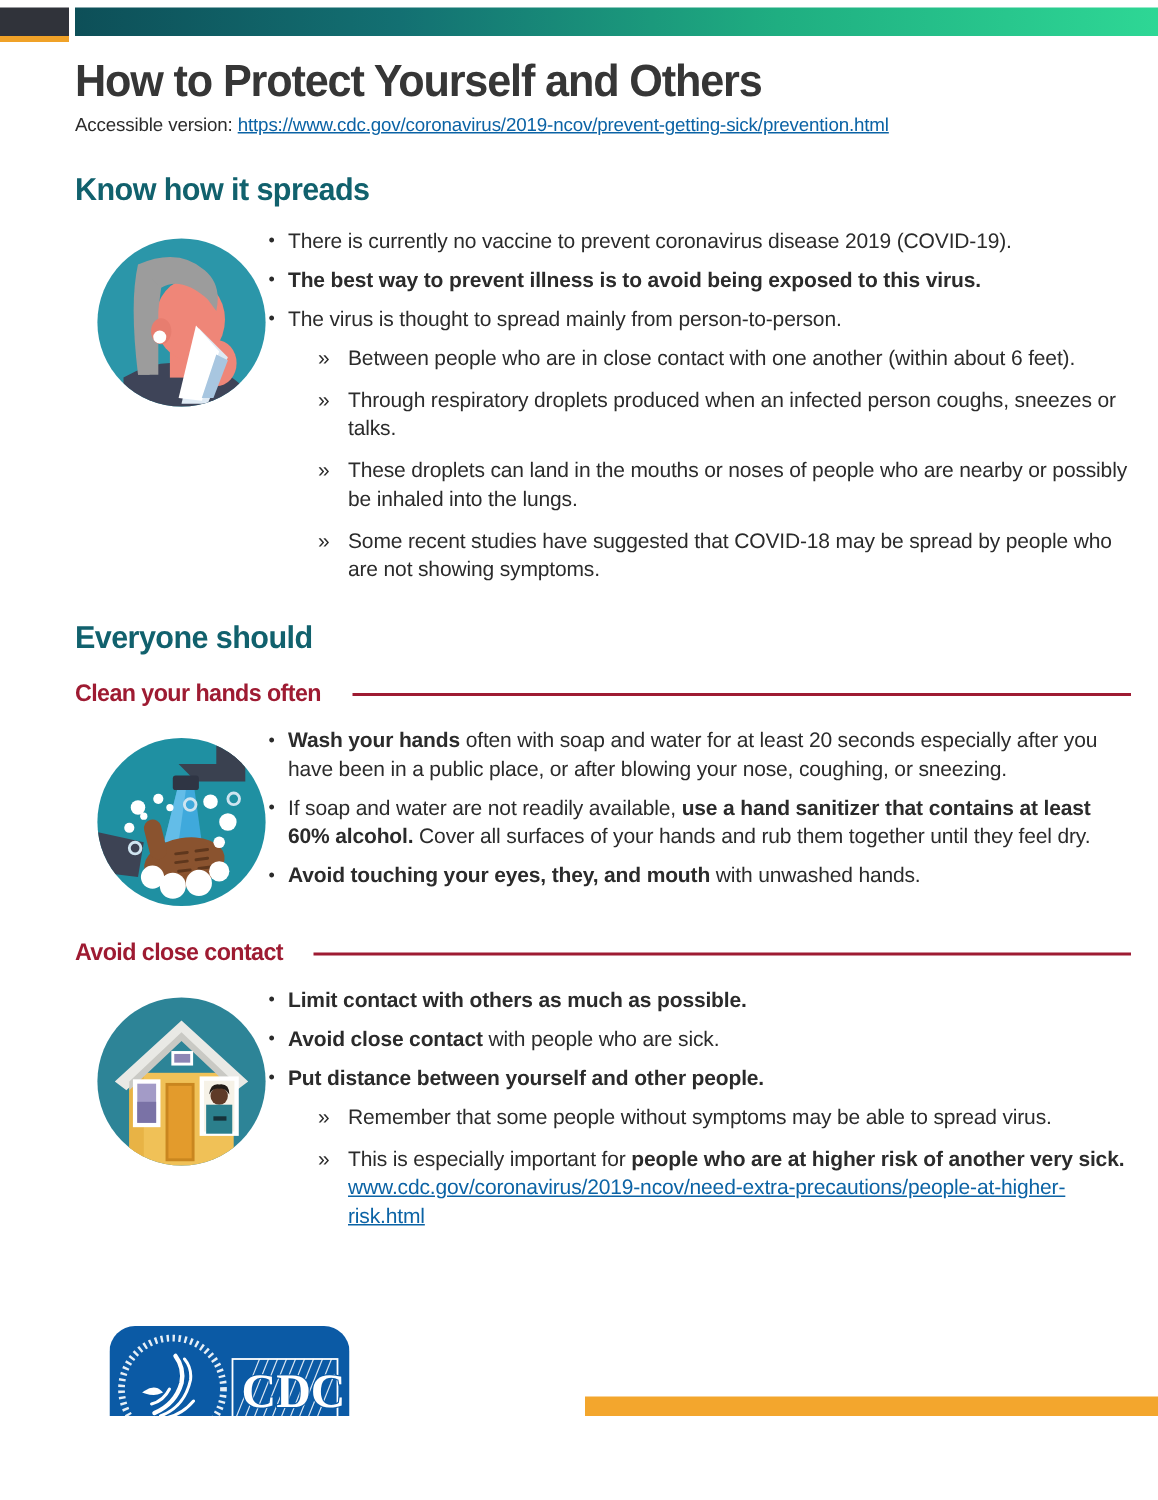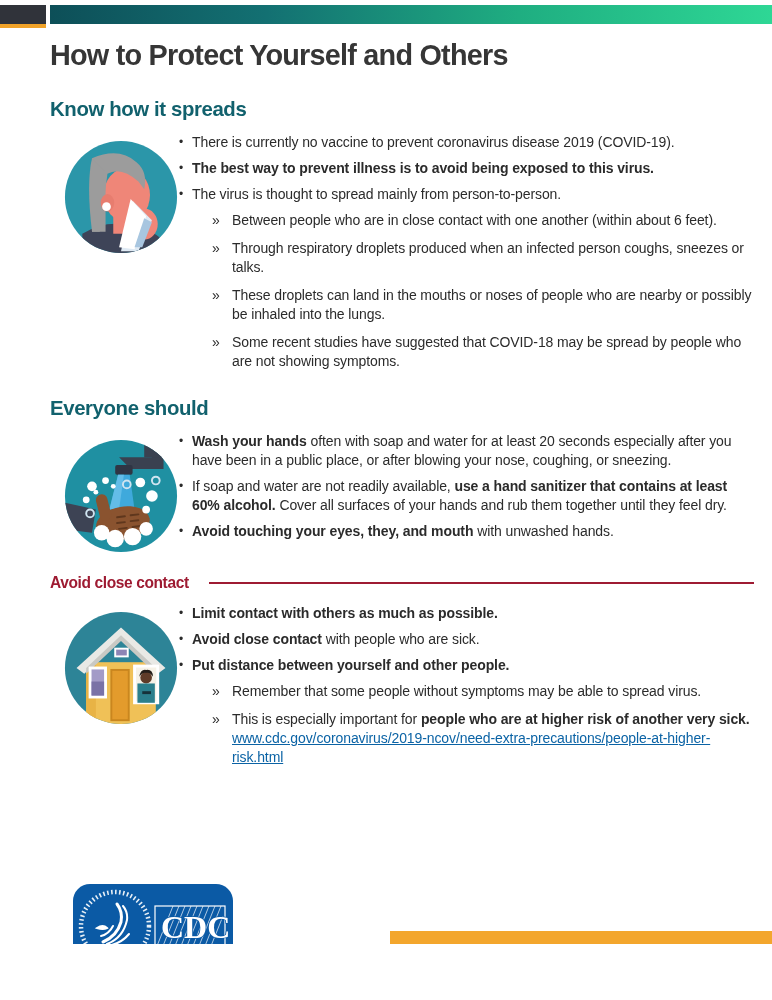--- a/index.html
+++ b/index.html
@@ -53,20 +53,24 @@
 
 <div class="page">
 
   <div class="topbar-dark"></div>
   <div class="topbar-orange"></div>
   <div class="topbar-gradient"></div>
 
   <div class="content">
 
     <h1 class="title">How to Protect Yourself and Others</h1>
+    <div class="accessible">
+      <span>Accessible version:</span>
+      <a href="#">https://www.cdc.gov/coronavirus/2019-ncov/prevent-getting-sick/prevention.html</a>
+    </div>
 
     <h2 class="h2 know">Know how it spreads</h2>
     <div class="row">
       <div class="icon-wrap">
         
         <svg width="116" height="116" viewBox="0 0 120 120">
           <defs>
               <clipPath id="c1">
                 <circle cx="60" cy="60" r="58"></circle>
               </clipPath>
@@ -114,20 +118,24 @@
           </div>
           <div class="li sub">
             <span class="marker">»</span>
             <span class="li-text"><span>Some recent studies have suggested that COVID-18 may be spread by people who are not showing symptoms.</span></span>
           </div>
         </div>
     </div>
 
     <h2 class="h2 everyone">Everyone should</h2>
 
+    <div class="rule-row">
+      <h3 class="h3">Clean your hands often</h3>
+      <div class="rule"></div>
+    </div>
     <div class="row">
       <div class="icon-wrap">
         
         <svg width="116" height="116" viewBox="0 0 120 120">
           <defs>
               <clipPath id="c2">
                 <circle cx="60" cy="60" r="58"></circle>
               </clipPath>
             </defs>
           <circle cx="60" cy="60" r="58" fill="#1f90a2"></circle>

